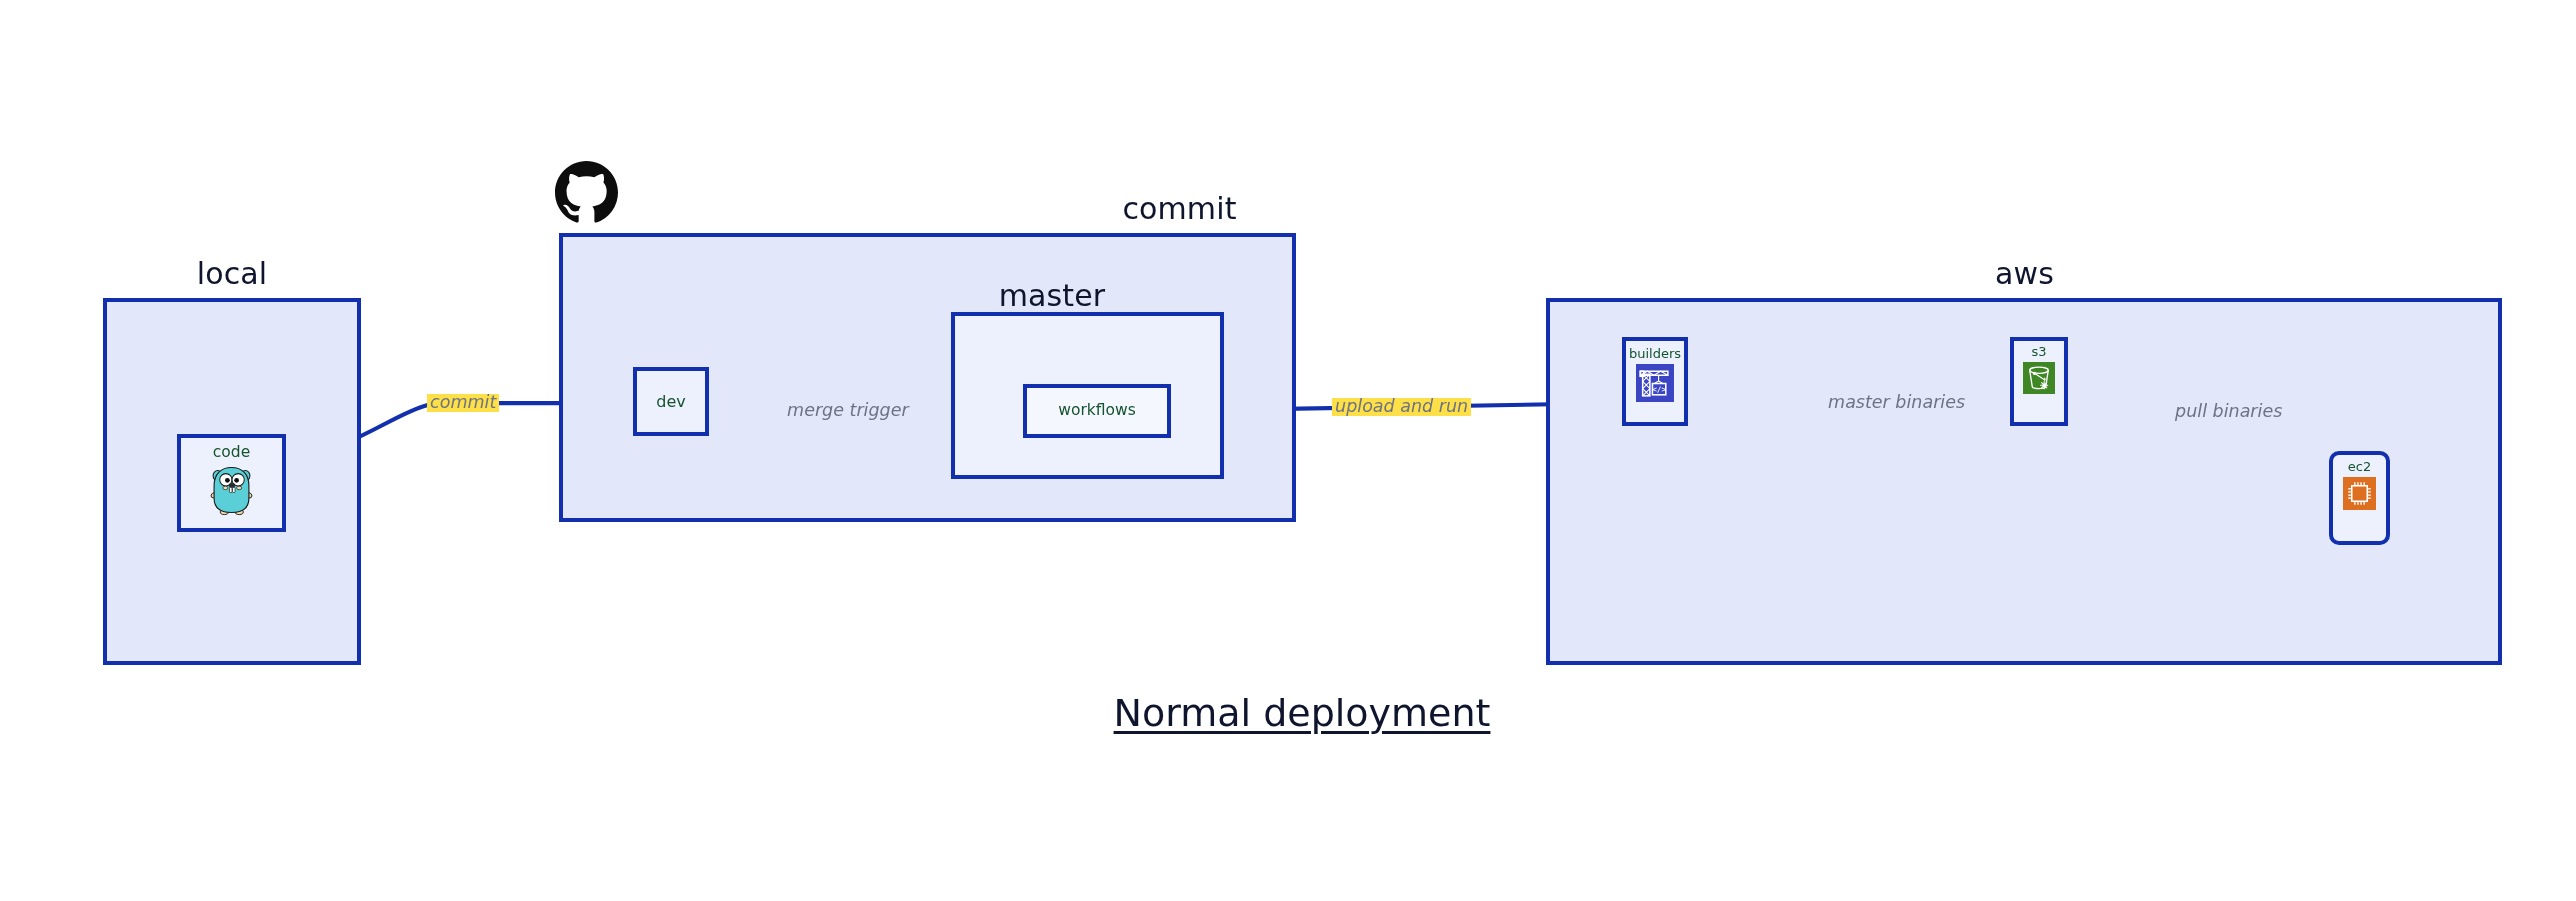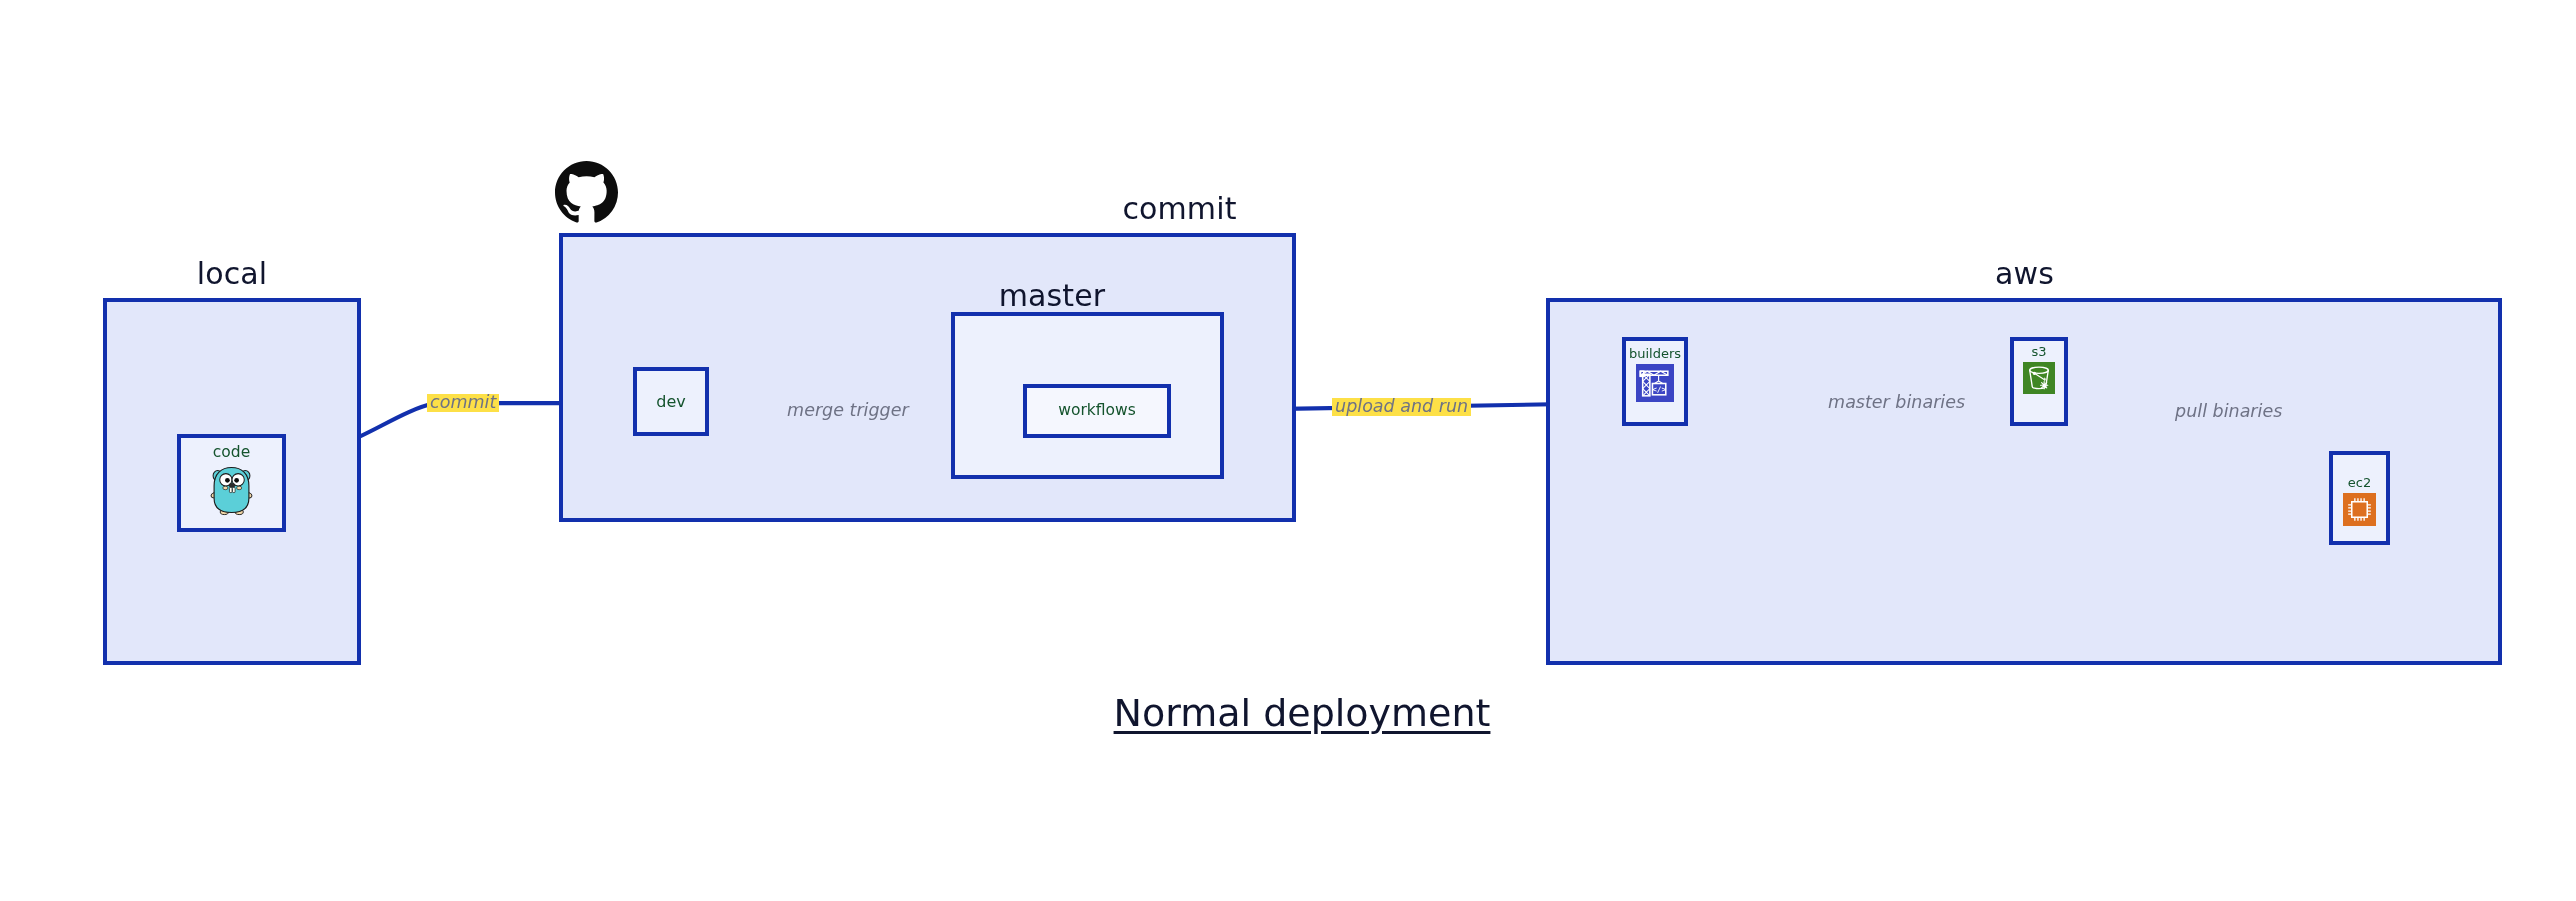--- a/index.html
+++ b/index.html
@@ -242,21 +242,21 @@
           <path d="M41,30 C45,31 45,36 41,37 Z" fill="#ffffff" stroke="none"></path>
         </g>
 
         <g stroke="#ffffff" stroke-width="2.2" stroke-linecap="round">
           <path d="M41,38 L41,52 M34,45 L48,45 M36,40 L46,50 M46,40 L36,50"></path>
         </g>
       </svg>
     </span>
   </div>
 
-  <div class="node" style="left:2329px; top:451px; width:61px; height:94px; padding-top:21px;">
+  <div class="node" style="left:2329px; top:451px; width:61px; height:94px; padding-top:5px;border-radius:10px;">
     <div class="node-label" style="font-size:13px;">ec2</div>
     <span class="node-icon" style="margin-top:3.6px;">
       <svg width="33" height="33" viewBox="0 0 64 64" xmlns="http://www.w3.org/2000/svg">
         <rect x="0" y="0" width="64" height="64" fill="#dd7020"></rect>
         <rect x="17" y="17" width="30" height="30" fill="none" stroke="#ffffff" stroke-width="3"></rect>
         <g stroke="#ffffff" stroke-width="2.6" stroke-linecap="butt">
 
           <path d="M23,17 L23,10 M29,17 L29,10 M35,17 L35,10 M41,17 L41,10"></path>
 
           <path d="M23,47 L23,54 M29,47 L29,54 M35,47 L35,54 M41,47 L41,54"></path>

